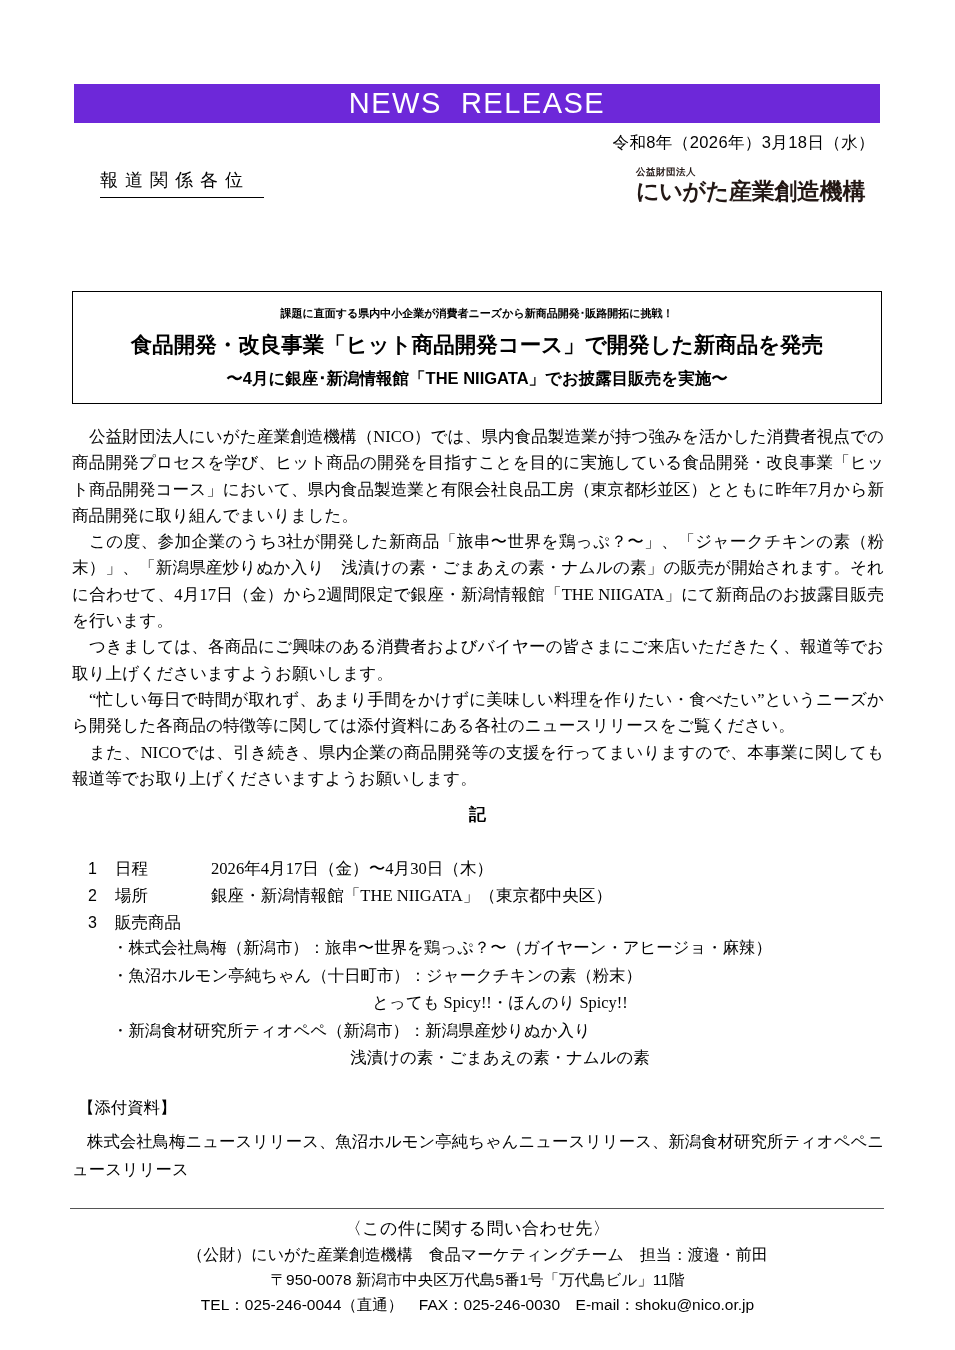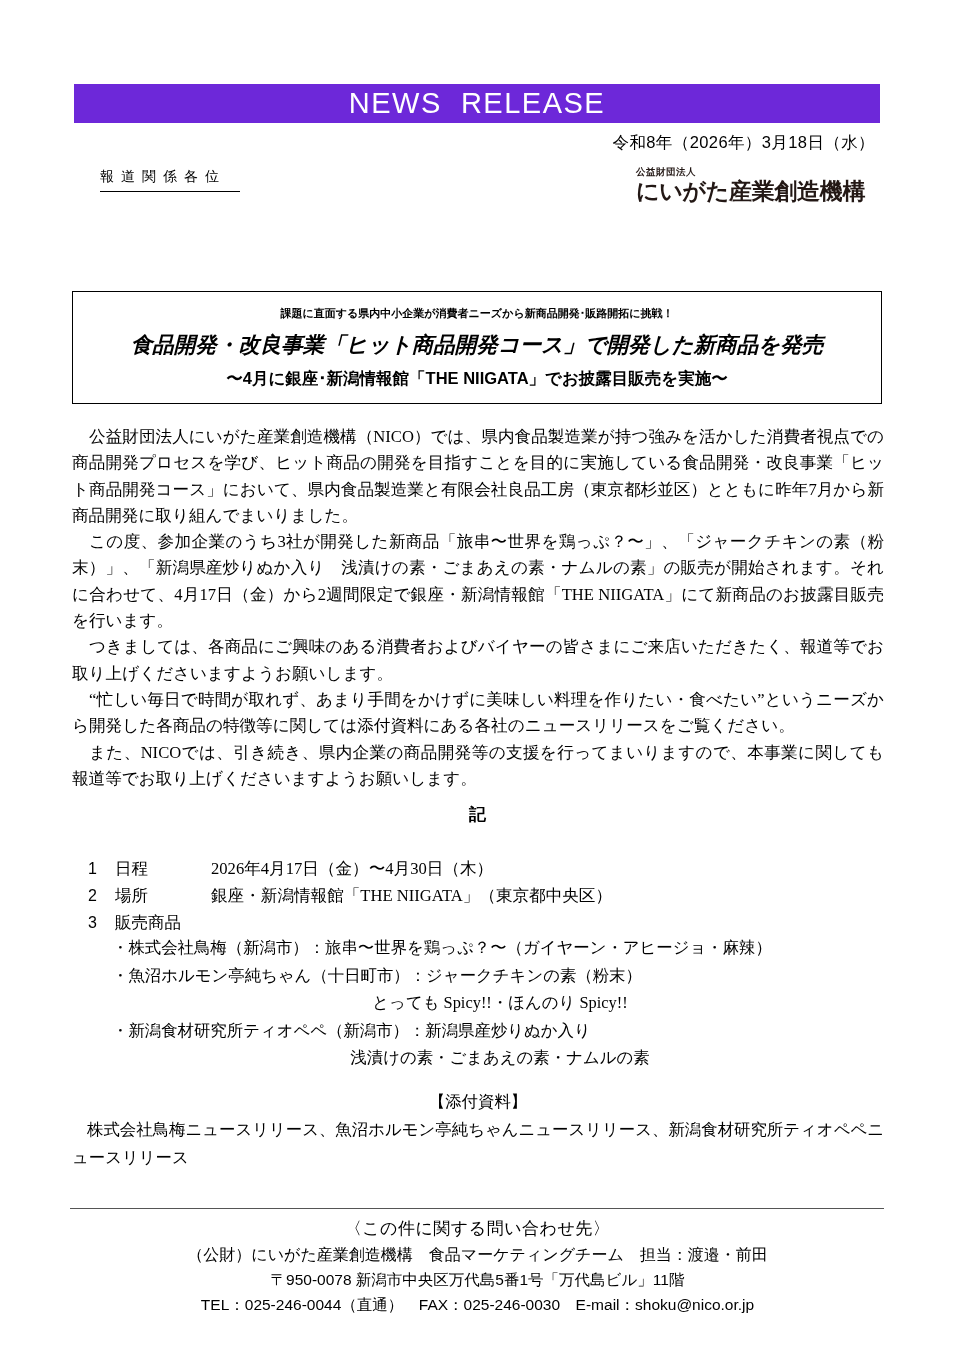--- a/index.html
+++ b/index.html
@@ -51,21 +51,21 @@
     letter-spacing: 0.4px;
     white-space: nowrap;
   }
 
   
   .addressee {
     position: absolute;
     left: 100px;
     top: 168px;
     font-family: "Liberation Sans", "DejaVu Sans", sans-serif;
-    font-size: 14px;
+    font-size: 18px;
     letter-spacing: 7px;
     border-bottom: 1.3px solid #000;
     padding: 0 14px 5px 0;
     white-space: nowrap;
     text-align: right;
   }
 
   
   .logo-block {
     position: absolute;
@@ -131,21 +131,20 @@
     font-weight: bold;
     white-space: nowrap;
     margin-bottom: 9px;
   }
   .title-l2 {
     font-family: "Liberation Sans", "DejaVu Sans", sans-serif;
     font-size: 21.5px;
     font-weight: bold;
     white-space: nowrap;
     margin-bottom: 9px;
-    font-style: italic;
   }
   .title-l3 {
     font-family: "Liberation Sans", "DejaVu Sans", sans-serif;
     font-size: 16.5px;
     font-weight: bold;
     white-space: nowrap;
   }
 
   
   .body-area {
@@ -231,21 +230,21 @@
   
   .attach {
     position: absolute;
     left: 72px;
     top: 1087px;
     width: 812px;
     font-family: "Liberation Sans", "DejaVu Sans", sans-serif;
     font-size: 16.4px;
     line-height: 28px;
   }
-  .attach-head { margin: 0; text-align: center; }
+  .attach-head { margin: 6px; }
   .attach-body {
     margin: 0;
     text-indent: 15px;
     text-align: justify;
     text-justify: inter-character;
   }
 
   
   .footer-rule {
     position: absolute;

